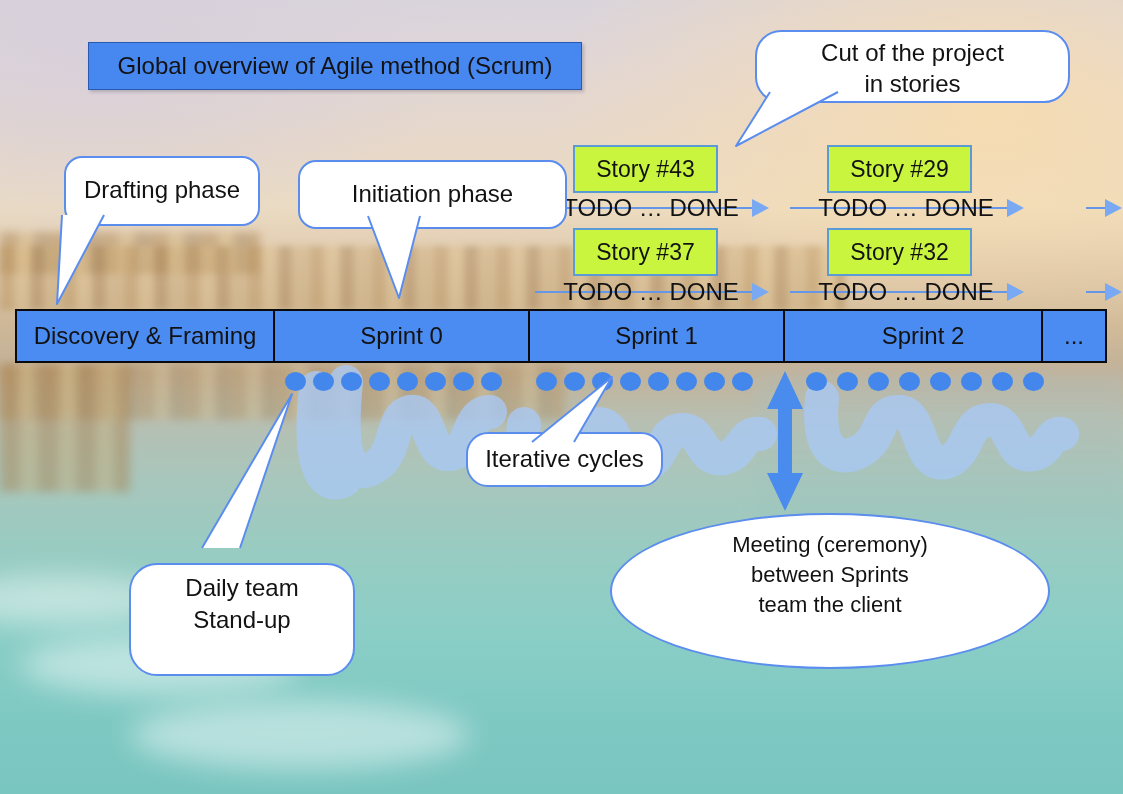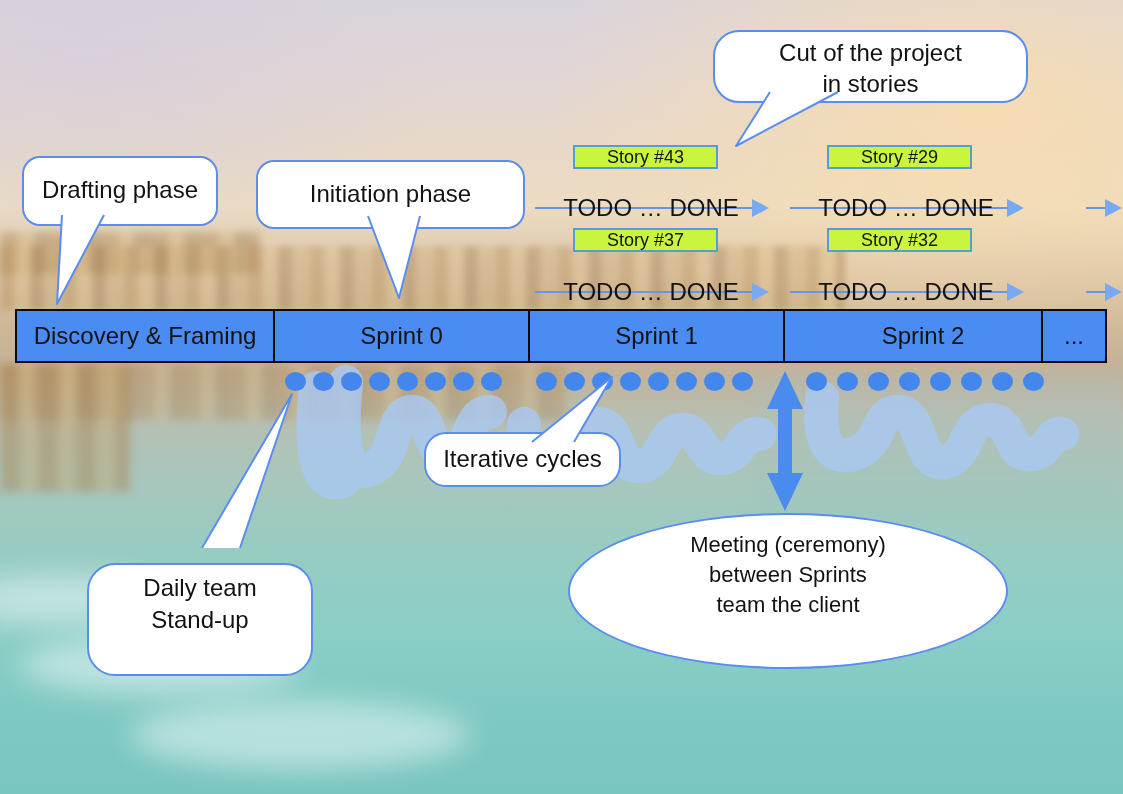--- a/index.html
+++ b/index.html
@@ -60,34 +60,34 @@
   .timeline{position:absolute;left:15px;top:309px;width:1092px;height:54px;z-index:3;
     display:flex;background:var(--bar-blue);border:2px solid #0a0a0a;box-sizing:border-box;}
   .seg{display:flex;align-items:center;justify-content:center;font-size:24px;box-sizing:border-box;text-align:center;}
   .seg + .seg{border-left:2px solid #0a0a0a;}
   .seg1{flex:0 0 256px;} .seg2{flex:0 0 255px;} .seg3{flex:0 0 255px;} .seg4{flex:0 0 258px;padding-left:20px;} .seg5{flex:1;}
   
   .title-box{position:absolute;left:88px;top:42px;width:492px;height:46px;z-index:3;
     background:var(--box-blue);border:1px solid #2a59b0;box-shadow:2px 2px 3px rgba(60,60,80,.25);
     display:flex;align-items:center;justify-content:center;font-size:24px;}
   
-  .story{position:absolute;width:145px;height:24px;z-index:3;background:var(--story-green);
-    border:2px solid #5b9bd5;box-sizing:border-box;display:flex;align-items:center;justify-content:center;font-size:18px;}
+  .story{position:absolute;width:145px;height:48px;z-index:3;background:var(--story-green);
+    border:2px solid #5b9bd5;box-sizing:border-box;display:flex;align-items:center;justify-content:center;font-size:23px;}
   .flow{position:absolute;width:232px;height:28px;z-index:3;font-size:24px;text-align:center;line-height:28px;}
   .flow .flow-line{position:absolute;left:0;right:14px;top:13px;height:2px;background:var(--flow-line);}
   .flow .flow-head{position:absolute;right:-2px;top:5px;width:0;height:0;
     border-top:9px solid transparent;border-bottom:9px solid transparent;border-left:17px solid var(--flow-arrow);}
   .flow span{position:relative;z-index:1;}
   .edge-arrow{position:absolute;width:36px;height:28px;z-index:3;}
   .edge-arrow .flow-line{position:absolute;left:0;right:15px;top:13px;height:2px;background:var(--flow-line);}
   .edge-arrow .flow-head{position:absolute;right:0;top:5px;width:0;height:0;
     border-top:9px solid transparent;border-bottom:9px solid transparent;border-left:17px solid var(--flow-arrow);}
   
   .bubble{position:absolute;z-index:4;background:#fff;border:2px solid var(--bubble-border);
-    box-sizing:border-box;text-align:center;font-size:24px;}
+    box-sizing:border-box;text-align:center;font-size:24px;margin-left:42px;}
   .b-drafting{left:22px;top:156px;width:196px;height:70px;border-radius:18px;line-height:64px;}
   .b-initiation{left:256px;top:160px;width:269px;height:69px;border-radius:18px;line-height:63px;}
   .b-cut{left:713px;top:30px;width:315px;height:73px;border-radius:26px;padding-top:5px;line-height:31px;}
   .b-iterative{left:424px;top:432px;width:197px;height:55px;border-radius:22px;line-height:50px;}
   .b-daily{left:87px;top:563px;width:226px;height:113px;border-radius:28px;padding-top:7px;line-height:32px;}
   .b-meeting{left:568px;top:513px;width:440px;height:156px;border-radius:50%;font-size:22px;padding-top:15px;line-height:30px;}
   .tails{position:absolute;inset:0;z-index:5;pointer-events:none;}
   .tails path{fill:#fff;stroke:var(--bubble-border);stroke-width:2;stroke-linejoin:round;}
   
   .dbl-arrow{position:absolute;left:765px;top:371px;z-index:3;}
@@ -161,20 +161,23 @@
       <span>Sprint 1</span>
     </div>
     <div class="seg seg4">
       <span>Sprint 2</span>
     </div>
     <div class="seg seg5">
       <span>...</span>
     </div>
   </div>
 
+  <div class="title-box">
+    <span>Global overview of Agile method (Scrum)</span>
+  </div>
 
   <div class="story" style="left:573px;top:145px">
     <span>Story #43</span>
   </div>
   <div class="flow" style="left:535px;top:194px">
     <div class="flow-line"></div>
     <div class="flow-head"></div>
     <span>TODO … DONE</span>
   </div>
   <div class="story" style="left:573px;top:228px">

